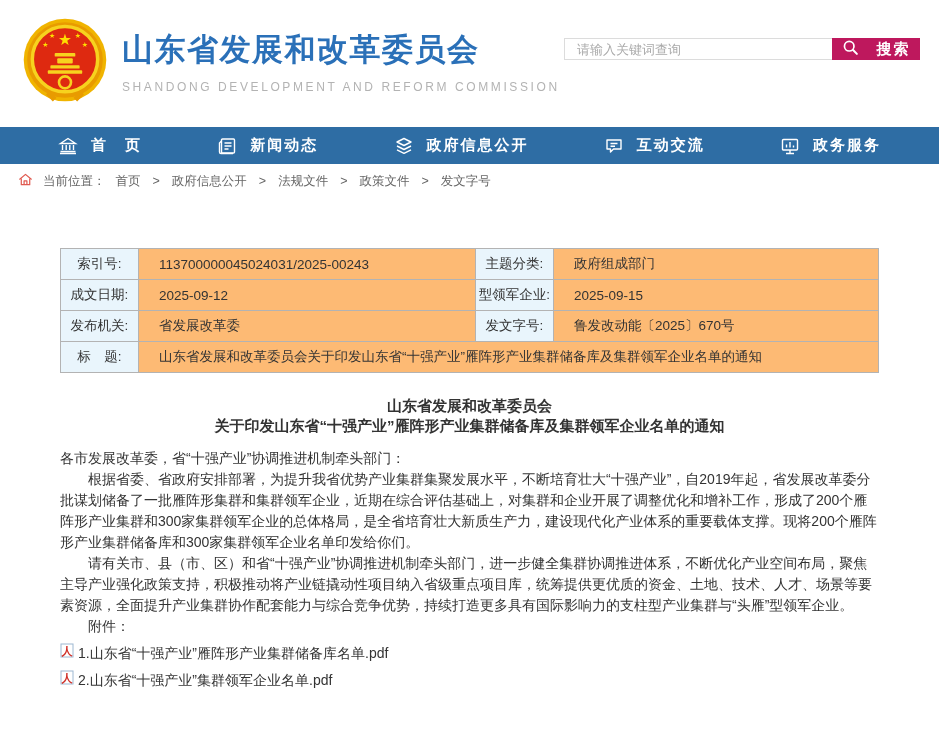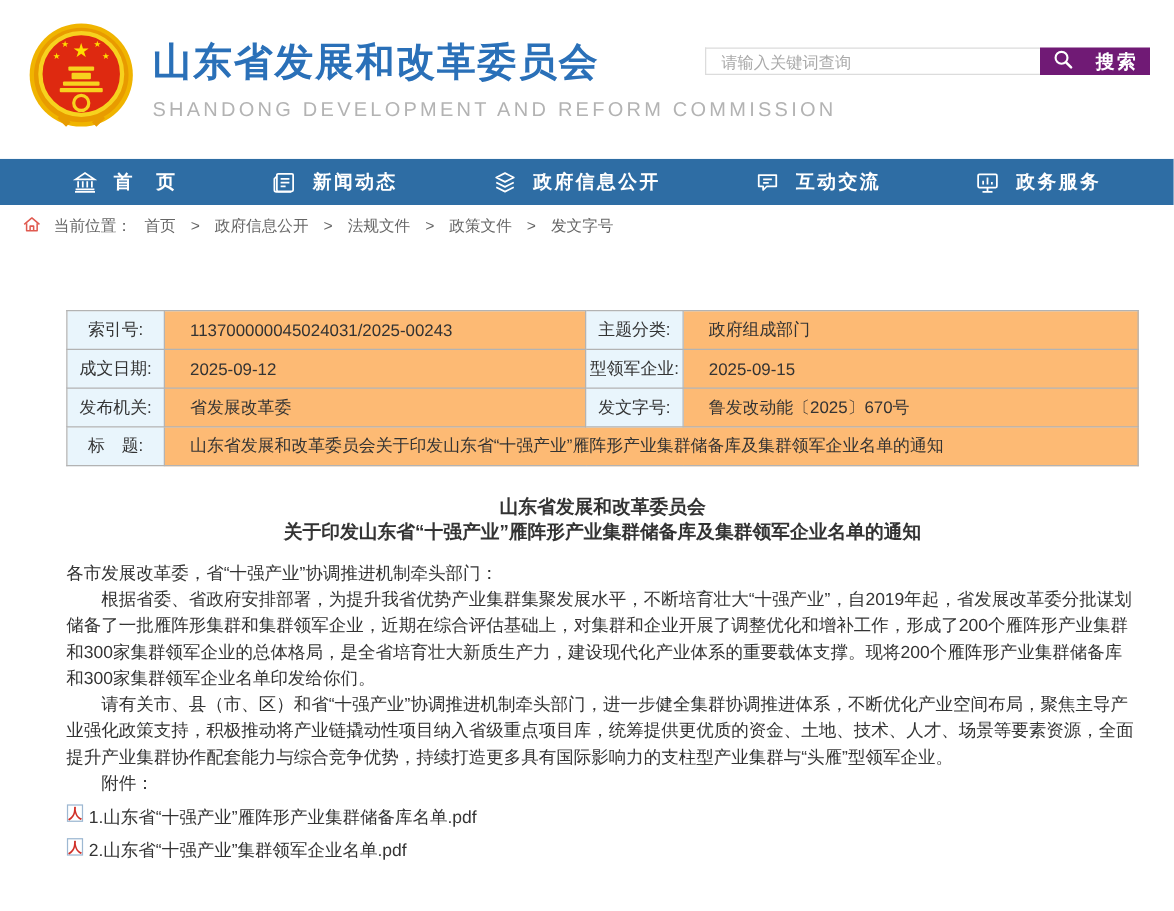--- a/index.html
+++ b/index.html
@@ -7,40 +7,40 @@
   body {
     width:939px; height:729px; margin:0 auto; overflow:hidden;
     font-family:"Liberation Sans","DejaVu Sans",sans-serif; color:#333;
   }
 
   
   .header { position:relative; height:127px; background:#fff; }
   .logo { position:absolute; left:22px; top:17px; width:86px; height:86px; }
   .title-block { position:absolute; left:122px; top:29px; }
   .site-title { font-size:31px; font-weight:bold; color:#2a70b8; letter-spacing:1.5px; }
-  .site-subtitle { font-size:16px; color:#b3b3b3; letter-spacing:2.6px; margin-top:9px; }
+  .site-subtitle { font-size:12px; color:#b3b3b3; letter-spacing:2.6px; margin-top:9px; }
 
   .search-box { position:absolute; right:19px; top:38px; width:356px; height:22px; display:flex; }
   .search-input { flex:1; border:1px solid #dcdcdc; border-right:none; padding:0 12px; font-size:13px; color:#555; outline:none; }
   .search-input::placeholder { color:#aaa; }
-  .search-button { width:88px; background:#701a75; color:#fff; border:none; font-size:15px; font-weight:bold;
+  .search-button { width:88px; background:#be185d; color:#fff; border:none; font-size:15px; font-weight:bold;
     display:flex; align-items:center; justify-content:center; gap:18px; cursor:pointer; letter-spacing:2px; }
 
   
   .nav { height:37px; background:#2e6da4; display:flex; align-items:center; justify-content:space-between; padding:0 58px; }
   .nav-item { display:flex; align-items:center; gap:13px; color:#fff; font-size:15px; font-weight:bold; letter-spacing:2px; cursor:pointer; height:100%; }
   .nav-item svg { display:block; }
 
   
   .breadcrumb { height:34px; display:flex; align-items:center; gap:10px; padding:0 18px; font-size:12.5px; color:#666; background:#fff; }
   .crumb { cursor:pointer; }
   .crumb-sep { color:#666; margin:0 2px; }
 
   
-  .content { padding:0 28px;margin-left:25px; }
+  .content { padding:0 60px; }
 
   table.doc-info { width:100%; border-collapse:collapse; margin-top:50px; table-layout:fixed; }
   .doc-info td { border:1px solid #b3b3b3; height:31px; font-size:13.5px; color:#333; }
   .doc-info td.lbl { background:#e9f5fc; text-align:center; }
   .doc-info td.val { padding-left:20px; background:#fdba74; }
 
   .doc-title { text-align:center; font-weight:bold; font-size:15px; color:#333; margin-top:23px; line-height:1.35; }
 
   .doc-body { margin-top:11px; font-size:14px; color:#333; line-height:21px; }
   .doc-body p { margin:0; }

